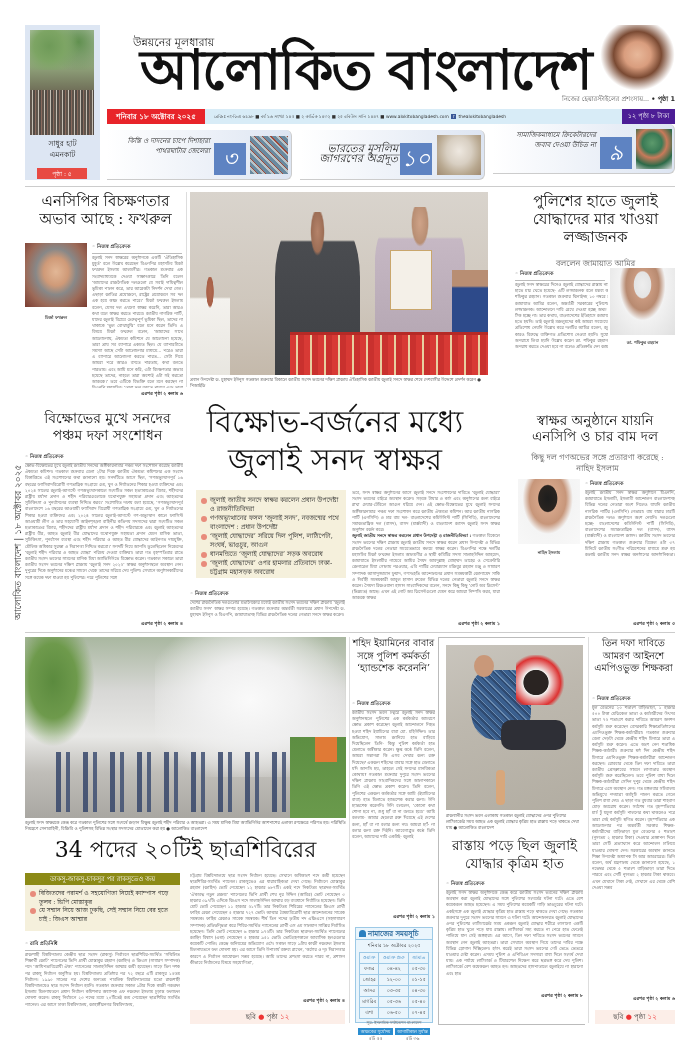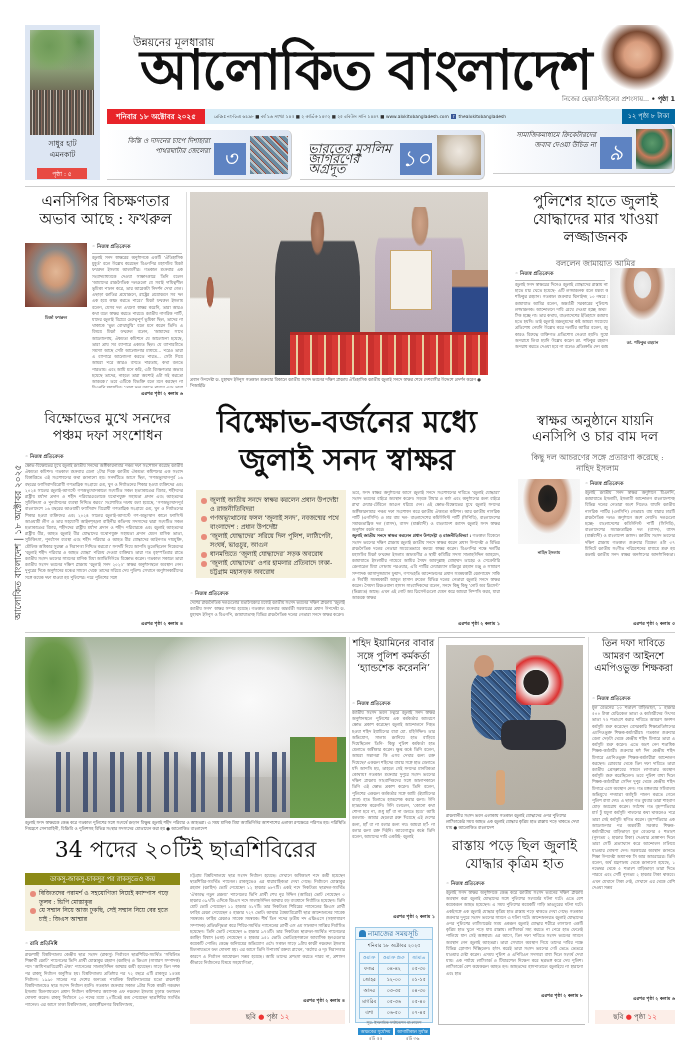--- a/index.html
+++ b/index.html
@@ -52,29 +52,29 @@
 </div>
 
 <div class="abs" style="left:107px;top:109px;width:568px;height:15px;background:#d8ecf7;"></div>
 <div class="abs" style="left:107px;top:109px;width:98px;height:15px;background:#e8242a;color:#fff;font-size:7.2px;line-height:15px;text-align:center;font-weight:bold;">শনিবার ১৮ অক্টোবর ২০২৫</div>
 <div class="abs" style="left:214px;top:109px;height:15px;line-height:15px;font-size:4.4px;color:#333;white-space:nowrap;">
   <span>রেজিঃ নং-ডিএ ৬১৯৮ ■ বর্ষ ১৬ সংখ্যা ১৪৫ ■ ২ কার্তিক ১৪৩২ ■ ২৫ রবিউস সানি ১৪৪৭ ■</span>
   <span>www.alokitobangladesh.com</span>
   <span style="display:inline-block;width:5px;height:5px;background:#3b5998;color:#fff;font-size:4px;line-height:5px;text-align:center;margin:0 1px;">f</span>
   <span>thealokitobangladesh</span>
 </div>
-<div class="abs" style="left:622px;top:109px;width:53px;height:15px;background:#0369a1;color:#fff;font-size:6.5px;line-height:15px;text-align:center;">১২ পৃষ্ঠা ৮ টাকা</div>
+<div class="abs" style="left:622px;top:109px;width:53px;height:15px;background:#4c1d95;color:#fff;font-size:6.5px;line-height:15px;text-align:center;">১২ পৃষ্ঠা ৮ টাকা</div>
 
 <div class="abs teaser" style="left:107px;top:130px;width:185px;height:50px;">
   <div class="abs" style="left:8px;top:6px;width:95px;text-align:right;font-size:6.8px;line-height:10px;color:#222;">কিস্তি ও দাদনের চাপে দিশাহারা পাথরঘাটার জেলেরা</div>
   <div class="abs teaser-num" style="left:107px;top:13px;width:32px;height:32px;line-height:32px;">৩</div>
   <div class="abs photo" style="left:143px;top:6px;width:38px;height:38px;background:repeating-linear-gradient(45deg,#6a8aa0 0 3px,#b8c4c8 3px 5px,#a04838 5px 6px);"></div>
 </div>
 <div class="abs teaser" style="left:300px;top:130px;width:185px;height:50px;">
-  <div class="abs" style="left:8px;top:14px;width:90px;font-size:13px;line-height:10px;color:#222;">ভারতের মুসলিম জাগরণের অগ্রদূত</div>
+  <div class="abs" style="left:8px;top:14px;width:90px;text-align:right;font-size:11px;line-height:10px;color:#222;">ভারতের মুসলিম জাগরণের অগ্রদূত</div>
   <div class="abs teaser-num" style="left:100px;top:13px;width:32px;height:32px;line-height:32px;">১০</div>
   <div class="abs photo" style="left:137px;top:5px;width:44px;height:40px;background:radial-gradient(ellipse at 50% 40%,#eee8e0 0,#d8cfc2 40%,#b8a890 70%,#a08a70 100%);"></div>
 </div>
 <div class="abs teaser" style="left:493px;top:124px;width:182px;height:50px;">
   <div class="abs" style="left:8px;top:6px;width:95px;text-align:right;font-size:6.8px;line-height:10px;color:#222;">সামাজিকমাধ্যমে ক্রিকেটারদের জবাব দেওয়া উচিত না</div>
   <div class="abs teaser-num" style="left:107px;top:13px;width:32px;height:32px;line-height:32px;">৯</div>
   <div class="abs photo" style="left:143px;top:5px;width:36px;height:40px;background:radial-gradient(circle at 45% 35%,#5c9a6c 0,#3a7a55 30%,#c87a5a 45%,#2c6a48 70%,#ddd 100%);"></div>
 </div>
 
 <div class="abs rule" style="left:25px;top:186px;width:650px;"></div>
@@ -106,40 +106,40 @@
 <div class="abs" style="left:608px;top:282px;width:67px;height:68px;background:#fff;"></div>
 <div class="abs photo" style="left:610px;top:268px;width:65px;height:67px;background:radial-gradient(ellipse at 50% 25%,#eee 0,#e4e4e4 18%,#c99a80 20%,#b88a70 36%,#f2f2f2 50%,#e0e0e0 100%);"></div>
 <div class="abs caption" style="left:610px;top:340px;width:65px;text-align:center;font-weight:bold;color:#333;background:#fff;">ডা. শফিকুর রহমান</div>
 
 <div class="abs hl" style="left:35px;top:410px;width:145px;font-size:14px;">বিক্ষোভের মুখে সনদের পঞ্চম দফা সংশোধন</div>
 <div class="abs byline" style="left:25px;top:453px;width:158px;">নিজস্ব প্রতিবেদক</div>
 <div class="abs" style="left:10px;top:470px;width:12px;height:150px;writing-mode:vertical-rl;transform:rotate(180deg);font-size:9px;color:#333;white-space:nowrap;font-family:'DejaVu Serif',serif;">আলোকিত বাংলাদেশ | ১৮ অক্টোবর ২০২৫</div>
 <div class="abs txt" style="left:25px;top:463px;width:158px;height:155px;">ক্ষোভ-বিক্ষোভের মুখে জুলাই জাতীয় সনদের অঙ্গীকারনামার পঞ্চম দফা সংশোধন করেছে জাতীয় ঐকমত্য কমিশন। গতকাল শুক্রবার বেলা ২টার দিকে জাতীয় ঐকমত্য কমিশনের এক সংবাদ বিজ্ঞপ্তিতে এই সংশোধনের কথা জানানো হয়। সনদটিতে আগে ছিল, ‘গণঅভ্যুত্থানপূর্ব ১৬ বছরের ফ্যাসিবাদবিরোধী গণতান্ত্রিক সংগ্রামে গুম, খুন ও নির্যাতনের শিকার হওয়া ব্যক্তিদের এবং ২০২৪ সালের জুলাই-আগস্টে গণঅভ্যুত্থানকালে সংঘটিত সকল হত্যাকাণ্ডের বিচার, শহীদদের রাষ্ট্রীয় মর্যাদা প্রদান ও শহীদ পরিবারগুলোকে যথোপযুক্ত সহায়তা প্রদান এবং আহতদের সুচিকিৎসা ও পুনর্বাসনের ব্যবস্থা নিশ্চিত করব।’ সংশোধিত দফায় বলা হয়েছে, ‘গণঅভ্যুত্থানপূর্ব বাংলাদেশে ১৬ বছরের আওয়ামী ফ্যাসিবাদ বিরোধী গণতান্ত্রিক সংগ্রামে গুম, খুন ও নির্যাতনের শিকার হওয়া ব্যক্তিদের এবং ২০২৪ সালের জুলাই-আগস্টে গণ-অভ্যুত্থান কালে ফ্যাসিস্ট আওয়ামী লীগ ও তার সহযোগী আইনশৃঙ্খলা বাহিনীর কতিপয় সদস্যদের দ্বারা সংঘটিত সকল হত্যাকাণ্ডের বিচার, শহীদদের রাষ্ট্রীয় মর্যাদা প্রদান ও শহীদ পরিবারকে এবং জুলাই আহতদের রাষ্ট্রীয় বীর, আহত জুলাই বীর যোদ্ধাদের যথোপযুক্ত সহায়তা প্রদান যেমন মাসিক ভাতা, সুচিকিৎসা, পুনর্বাসন ব্যবস্থা এবং শহীদ পরিবার ও আহত বীর যোদ্ধাদের আইনগত দায়মুক্তি, মৌলিক অধিকার সুরক্ষা ও নিরাপত্তা নিশ্চিত করবো।’ সনদটি নিয়ে আপত্তি তুলেছিলেন নিজেদের ‘জুলাই শহীদ পরিবার ও আহত যোদ্ধা’ পরিচয় দেওয়া ব্যক্তিরা। তারা গত বৃহস্পতিবার রাতে জাতীয় সংসদ ভবনের সামনের মানিক মিয়া অ্যাভিনিউতে বিক্ষোভ করেন। গতকাল সকালে তারা জাতীয় সংসদ ভবনের দক্ষিণ প্লাজায় ‘জুলাই সনদ ২০২৫’ স্বাক্ষর অনুষ্ঠানস্থলে অবস্থান নেন। দুপুরের দিকে অনুষ্ঠানের মঞ্চের সামনে থেকে তাদের সরিয়ে দেয় পুলিশ। সেখানে অনুষ্ঠানকারীদের সঙ্গে কয়েক দফা ধাওয়া হয় পুলিশের। পরে পুলিশের সঙ্গে</div>
 <div class="abs cont" style="left:100px;top:620px;width:83px;">এরপর পৃষ্ঠা ২ কলাম ৪</div>
 
-<div class="abs hl" style="left:192px;top:403px;width:310px;font-size:30px;line-height:38px;font-weight:bold;">বিক্ষোভ-বর্জনের মধ্যে জুলাই সনদ স্বাক্ষর</div>
+<div class="abs hl" style="left:180px;top:403px;width:310px;font-size:30px;line-height:38px;font-weight:normal;">বিক্ষোভ-বর্জনের মধ্যে জুলাই সনদ স্বাক্ষর</div>
 <div class="abs bullet-box" style="left:196px;top:490px;width:150px;height:88px;padding:6px 4px;">
   <ul>
     <li>জুলাই জাতীয় সনদে স্বাক্ষর করলেন প্রধান উপদেষ্টা ও রাজনীতিবিদরা</li>
     <li>গণঅভ্যুত্থানের ফসল ‘জুলাই সনদ’, নবজন্মের পথে বাংলাদেশ : প্রধান উপদেষ্টা</li>
     <li>‘জুলাই যোদ্ধাদের’ সরিয়ে দিল পুলিশ, লাঠিপেটা, সংঘর্ষ, ভাঙচুর, আগুন</li>
     <li>ধানমন্ডিতে ‘জুলাই যোদ্ধাদের’ সড়ক অবরোধ</li>
     <li>‘জুলাই যোদ্ধাদের’ ওপর হামলার প্রতিবাদে ঢাকা-চট্টগ্রাম মহাসড়ক অবরোধ</li>
   </ul>
 </div>
 <div class="abs byline" style="left:190px;top:590px;width:155px;">নিজস্ব প্রতিবেদক</div>
 <div class="abs txt" style="left:190px;top:600px;width:155px;height:25px;">দেশের রাজনৈতিক দলগুলোর মতানৈক্যের মধ্যেই জাতীয় সংসদ ভবনের দক্ষিণ প্লাজায় ‘জুলাই জাতীয় সনদ’ স্বাক্ষর সম্পন্ন হয়েছে। গতকাল শুক্রবার অন্তর্বর্তী সরকারের প্রধান উপদেষ্টা ড. মুহাম্মদ ইউনূস ও বিএনপি, জামায়াতসহ বিভিন্ন রাজনৈতিক দলের নেতারা সনদে স্বাক্ষর করেন।</div>
 <div class="abs txt" style="left:352px;top:490px;width:148px;height:130px;">
   <p>তবে, সনদ স্বাক্ষর অনুষ্ঠানের আগে জুলাই সনদে সংশোধনের দাবিতে ‘জুলাই যোদ্ধারা’ সংসদ ভবনের বাইরে অবস্থান করেন। সড়কে টায়ার ও কাঠ এবং অনুষ্ঠানের জন্য বাইরে রাখা চেয়ার-টেবিলে আগুন ধরিয়ে দেন। এই ক্ষোভ-বিক্ষোভের মুখে জুলাই সনদের অঙ্গীকারনামার পঞ্চম দফা সংশোধন করে জাতীয় ঐকমত্য কমিশন। আর জাতীয় নাগরিক পার্টি (এনসিপি) ও চার বাম দল- বাংলাদেশের কমিউনিস্ট পার্টি (সিপিবি), বাংলাদেশের সমাজতান্ত্রিক দল (বাসদ), বাসদ (মার্ক্সবাদী) ও বাংলাদেশ জাসদ জুলাই সনদ স্বাক্ষর অনুষ্ঠান বর্জন করে।</p>
   <p><b style="color:#222;">জুলাই জাতীয় সনদে স্বাক্ষর করলেন প্রধান উপদেষ্টা ও রাজনীতিবিদরা :</b> <span>গতকাল বিকেলে সংসদ ভবনের দক্ষিণ প্লাজায় জুলাই জাতীয় সনদে স্বাক্ষর করেন প্রধান উপদেষ্টা ও বিভিন্ন রাজনৈতিক দলের নেতারা সমবেতভাবে কলমে স্বাক্ষর করেন। বিএনপির পক্ষে দলটির মহাসচিব মির্জা ফখরুল ইসলাম আলমগীর ও স্থায়ী কমিটির সদস্য সালাহউদ্দিন আহমেদ, জামায়াতে ইসলামীর নায়েবে আমির সৈয়দ আবদুল্লাহ মোহাম্মদ তাহের ও সেক্রেটারি জেনারেল মিয়া গোলাম পরওয়ার, এবি পার্টির চেয়ারম্যান মজিবুর রহমান মঞ্জু ও সাধারণ সম্পাদক আসাদুজ্জামান ফুয়াদ, গণসংহতি আন্দোলনের প্রধান সমন্বয়কারী জোনায়েদ সাকি ও নির্বাহী সমন্বয়কারী আবুল হাসান রুবেল বিভিন্ন দলের নেতারা জুলাই সনদে স্বাক্ষর করেন। সৈয়দা রিজওয়ানা হাসান সাংবাদিকদের বলেন, সনদে কিছু কিছু ‘নোট অব ডিসেন্ট’ (ভিন্নমত) আছে। এখন এই নোট অব ডিসেন্টগুলো যেমন করে আমরা নিষ্পত্তি করব, যারা আজকে স্বাক্ষর</span></p>
 </div>
 <div class="abs cont" style="left:420px;top:620px;width:80px;">এরপর পৃষ্ঠা ২ কলাম ১</div>
 
 <div class="abs hl" style="left:515px;top:412px;width:160px;font-size:13.5px;">স্বাক্ষর অনুষ্ঠানে যায়নি এনসিপি ও চার বাম দল</div>
-<div class="abs" style="left:525px;top:452px;width:145px;text-align:center;font-size:8px;line-height:11px;color:#555;font-family:'DejaVu Serif',serif;">কিছু দল আচরণের সঙ্গে প্রতারণা করেছে : নাহিদ ইসলাম</div>
+<div class="abs" style="left:525px;top:452px;width:145px;text-align:center;font-size:8px;line-height:11px;color:#555;font-family:'DejaVu Serif',serif;">কিছু দল গণঅভের সঙ্গে প্রতারণা করেছে : নাহিদ ইসলাম</div>
 <div class="abs photo" style="left:518px;top:479px;width:62px;height:65px;background:radial-gradient(ellipse at 48% 30%,#1d1d1d 0,#2a2420 20%,#d4a488 22%,#c7967a 40%,#f4f4f4 55%,#f8f8f8 100%);"></div>
 <div class="abs caption" style="left:518px;top:550px;width:62px;text-align:center;font-weight:bold;color:#333;">নাহিদ ইসলাম</div>
 <div class="abs byline" style="left:585px;top:480px;width:90px;">নিজস্ব প্রতিবেদক</div>
 <div class="abs txt" style="left:585px;top:490px;width:90px;height:66px;">জুলাই জাতীয় সনদ স্বাক্ষর অনুষ্ঠানে বিএনপি, জামায়াতে ইসলামী, ইসলামী আন্দোলন বাংলাদেশসহ বিভিন্ন দলের নেতারা অংশ নিলেও যায়নি জাতীয় নাগরিক পার্টির (এনসিপি) নেতারা। বাম ধারার চারটি রাজনৈতিক দলও অনুষ্ঠানে অংশ নেয়নি। দলগুলো হচ্ছে- বাংলাদেশের কমিউনিস্ট পার্টি (সিপিবি), বাংলাদেশের সমাজতান্ত্রিক দল (বাসদ), বাসদ (মার্ক্সবাদী) ও বাংলাদেশ জাসদ। জাতীয় সংসদ ভবনের দক্ষিণ প্লাজায় গতকাল শুক্রবার বিকেল ৪টা ৩৭ মিনিটে জাতীয় সংগীত পরিবেশনের মাধ্যমে শুরু হয় জুলাই জাতীয় সনদ স্বাক্ষর অনুষ্ঠানের আনুষ্ঠানিকতা। এর কিছু আগে প্রধান উপদেষ্টা অধ্যাপক মুহাম্মদ ইউনূস অনুষ্ঠানস্থলে পৌঁছান। অনুষ্ঠানস্থলে আগে থেকেই উপস্থিত ছিলেন বিভিন্ন রাজনৈতিক দলের নেতা ও অতিথিরা। কিন্তু সেখানে এনসিপি ও চারটি বাম রাজনৈতিক দলের নেতাদের দেখা যায়নি। এনসিপির মিডিয়া সেলের সম্পাদক মুশফিক উস সালেহীন বলেন, এনসিপির কেউ জুলাই সনদ স্বাক্ষর অনুষ্ঠানে যাননি। না যাওয়ার কারণ আগেই সংবাদ বিজ্ঞপ্তির মাধ্যমে জানানো হয়েছে। এনসিপি গত বৃহস্পতিবার বিকালের পর দুইটার দিকে এক প্রেস বিজ্ঞপ্তি দিয়ে জানিয়েছে, আইনি ভিত্তির নিশ্চয়তা ছাড়া তারা এখন জুলাই সনদে স্বাক্ষর করবে না।</div>
 <div class="abs txt" style="left:518px;top:558px;width:157px;height:62px;"></div>
 <div class="abs cont" style="left:595px;top:620px;width:80px;">এরপর পৃষ্ঠা ২ কলাম ৩</div>
 
 <div class="abs rule" style="left:25px;top:632px;width:650px;"></div>
 
 <div class="abs photo" style="left:25px;top:637px;width:321px;height:181px;background:linear-gradient(180deg,#a9b7a0 0%,#d8d8d6 30%,#e8e8e6 55%,#bfbdb8 75%,#a9a7a2 100%);">
@@ -171,21 +171,21 @@
 </div>
 
 <div class="abs hl" style="left:352px;top:637px;width:83px;font-size:9.5px;line-height:12.5px;">শহিদ ইয়ামিনের বাবার সঙ্গে পুলিশ কর্মকর্তা ‘হ্যান্ডশেক করেননি’</div>
 <div class="abs byline" style="left:352px;top:700px;width:83px;">নিজস্ব প্রতিবেদক</div>
 <div class="abs txt" style="left:352px;top:710px;width:83px;height:200px;">জাতীয় সংসদ ভবন চত্বরে জুলাই সনদ স্বাক্ষর অনুষ্ঠানস্থলে পুলিশের এক কর্মকর্তার আচরণে ক্ষোভ প্রকাশ করেছেন জুলাই আন্দোলনে নিহত হওয়া শহিদ ইয়ামিনের বাবা মো. মহিউদ্দিন। তার অভিযোগ, সালাম জানিয়ে হাত বাড়িয়ে দিয়েছিলেন তিনি- কিন্তু পুলিশ কর্মকর্তা হাত মেলাতে অস্বীকার করেন। ক্ষুব্ধ কণ্ঠে তিনি বলেন, আমরা সন্তানরা কি এসব দেখার জন্য রক্ত দিয়েছে? একজন শহিদের বাবার সঙ্গে হাত মেলাতে যদি আপত্তি হয়, তাহলে সেই সনদের মানবিকতা কোথায়? গতকাল শুক্রবার দুপুরে সংসদ ভবনের দক্ষিণ প্লাজায় সাংবাদিকদের সঙ্গে আলাপকালে তিনি এই ক্ষোভ প্রকাশ করেন। তিনি বলেন, পুলিশের একজন কর্মকর্তার সঙ্গে আমি (ইয়ামিনের বাবা) হাত মিলাতে হ্যান্ডশেক করার জন্য। উনি হ্যান্ডশেক করেননি। উনি বললেন, ‘কোনো কথা শোনা হবে না, শুধু হ্যাঁ বা না বলতে হবে।’ আমি বললাম- আমার ছেলেরা রক্ত দিয়েছে এই দেশের জন্য, হ্যাঁ বা না বলার জন্য নয়। আমরা হ্যাঁ- না বলার জন্য রক্ত দিইনি। আবেগাপ্লুত কণ্ঠে তিনি বলেন, আমাদের দাবি একটাই- জুলাই</div>
 <div class="abs cont" style="left:352px;top:913px;width:83px;">এরপর পৃষ্ঠা ২ কলাম ১</div>
 
 <div class="abs" style="left:355px;top:927px;width:78px;height:96px;background:#eaf5fc;border:1px solid #9cc9e6;">
   <div style="height:12px;display:flex;align-items:center;gap:2px;padding-left:3px;border-bottom:1px solid #9cc9e6;">
     <span style="display:inline-block;width:7px;height:7px;background:#2a7fbf;border-radius:4px 4px 0 0;"></span>
-    <span style="font-size:7px;color:#1d5f95;font-weight:normal;">নামাজের সময়সূচি</span>
+    <span style="font-size:7px;color:#1d5f95;font-weight:bold;">নামাজের সময়সূচি</span>
   </div>
   <div style="text-align:center;font-size:4.8px;padding:2px 0;color:#333;">শনিবার ১৮ অক্টোবর ২০২৫</div>
   <div style="padding:0 3px;">
     <table class="prayer">
       <tbody id="prayer-tbody">
           <tr>
             <td>ওয়াক্ত</td>
             <td>ওয়াক্ত শুরু</td>
             <td>জামাত</td>
           </tr>

